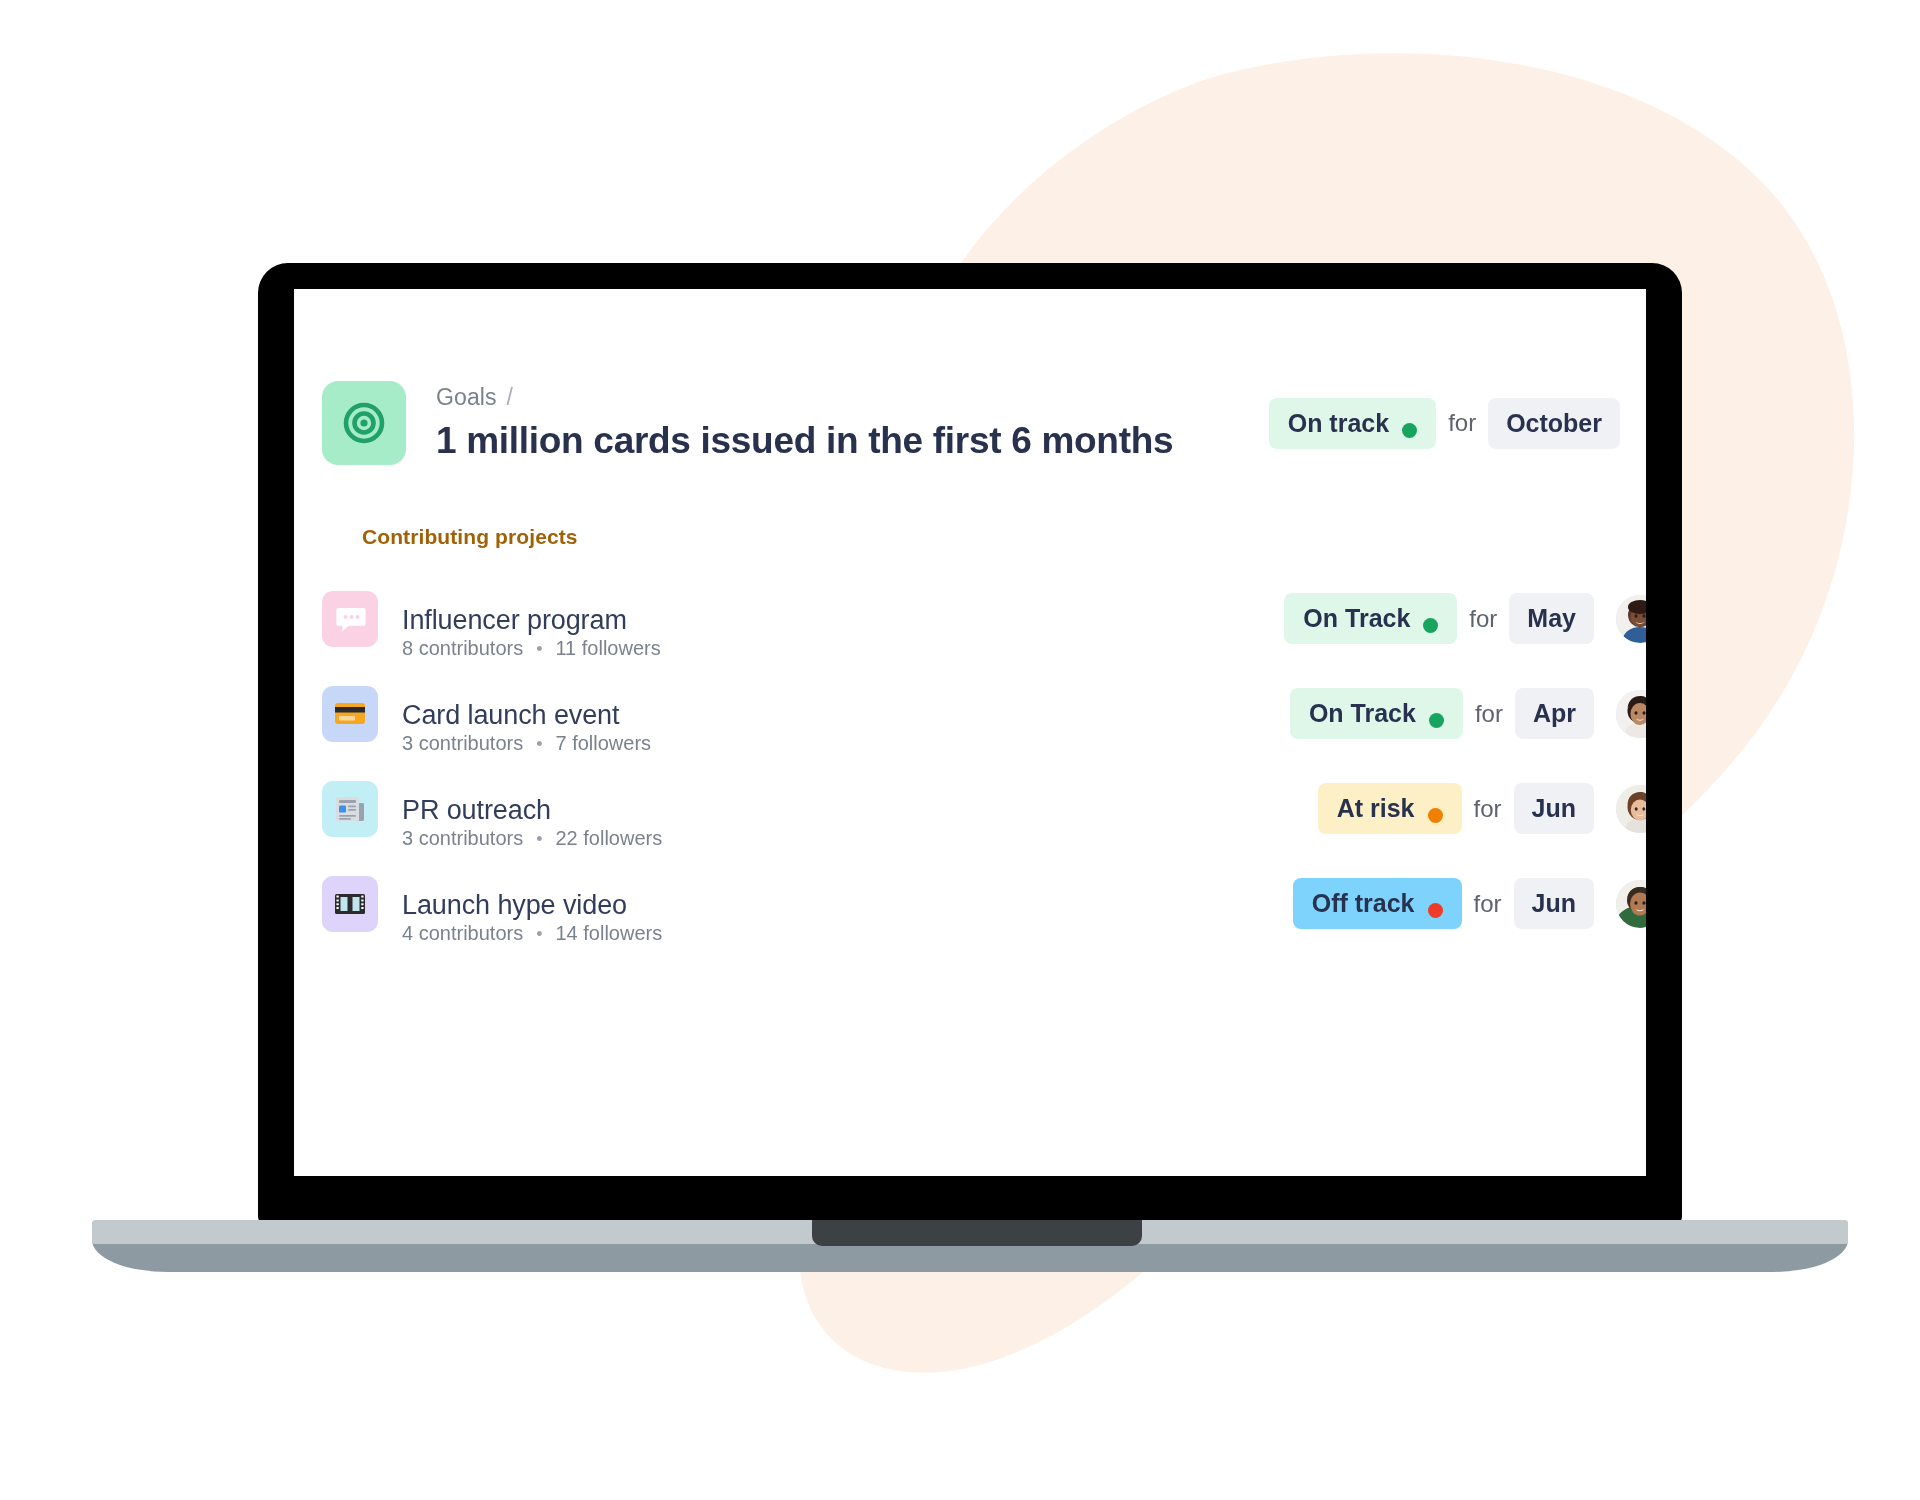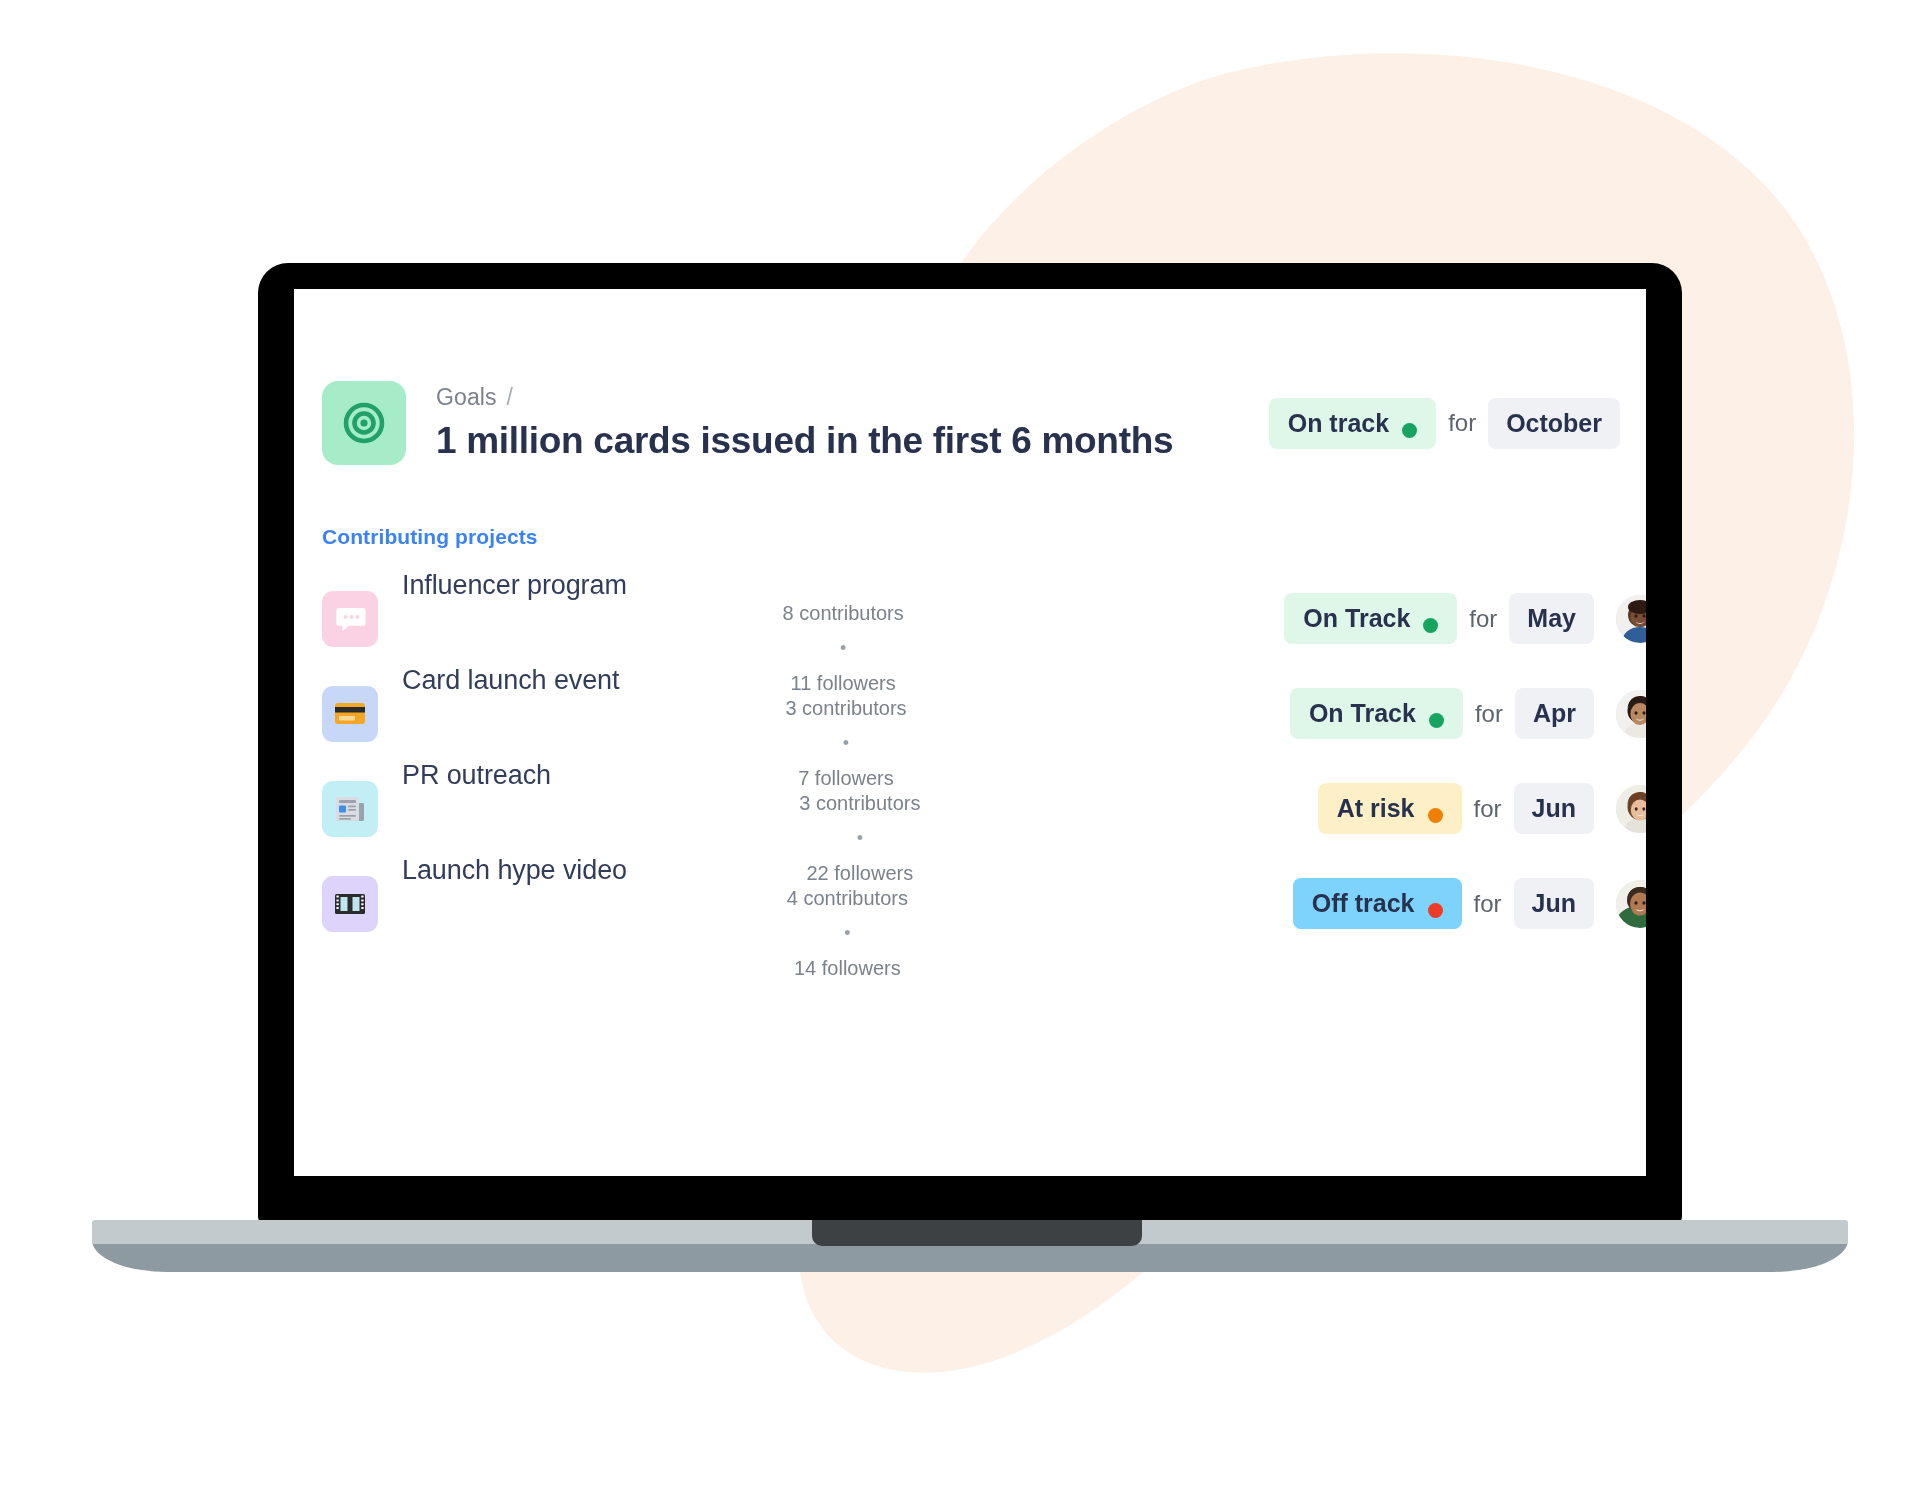--- a/index.html
+++ b/index.html
@@ -174,22 +174,23 @@
     font-weight: 700;
     color: #28314e;
     white-space: nowrap;
   }
 
   
   #section-label {
     padding: 60px 0 0 28px;
     font-size: 21px;
     font-weight: 700;
-    color: #3b82f6;
+    color: #a16207;
     letter-spacing: 0.1px;
+    margin-left: 40px;
   }
 
   
   #project-list {
     margin-top: 22px;
   }
   .project-row {
     display: flex;
     align-items: center;
     padding: 0 0 0 28px;
@@ -216,24 +217,23 @@
     color: #323d5c;
     letter-spacing: -0.1px;
     white-space: nowrap;
     margin-top: 27px;
   }
   .proj-meta {
     margin-top: 1px;
     font-size: 20px;
     color: #7b828d;
     display: flex;
-    align-items: center;
+    align-items: flex-end;
     gap: 13px;
     white-space: nowrap;
-    flex-direction: column;
   }
   .proj-meta .meta-sep { color: #9aa1ab; font-size: 18px; }
 
   .proj-right {
     display: flex;
     align-items: center;
     gap: 12px;
     flex: 0 0 auto;
   }
   .avatar {

